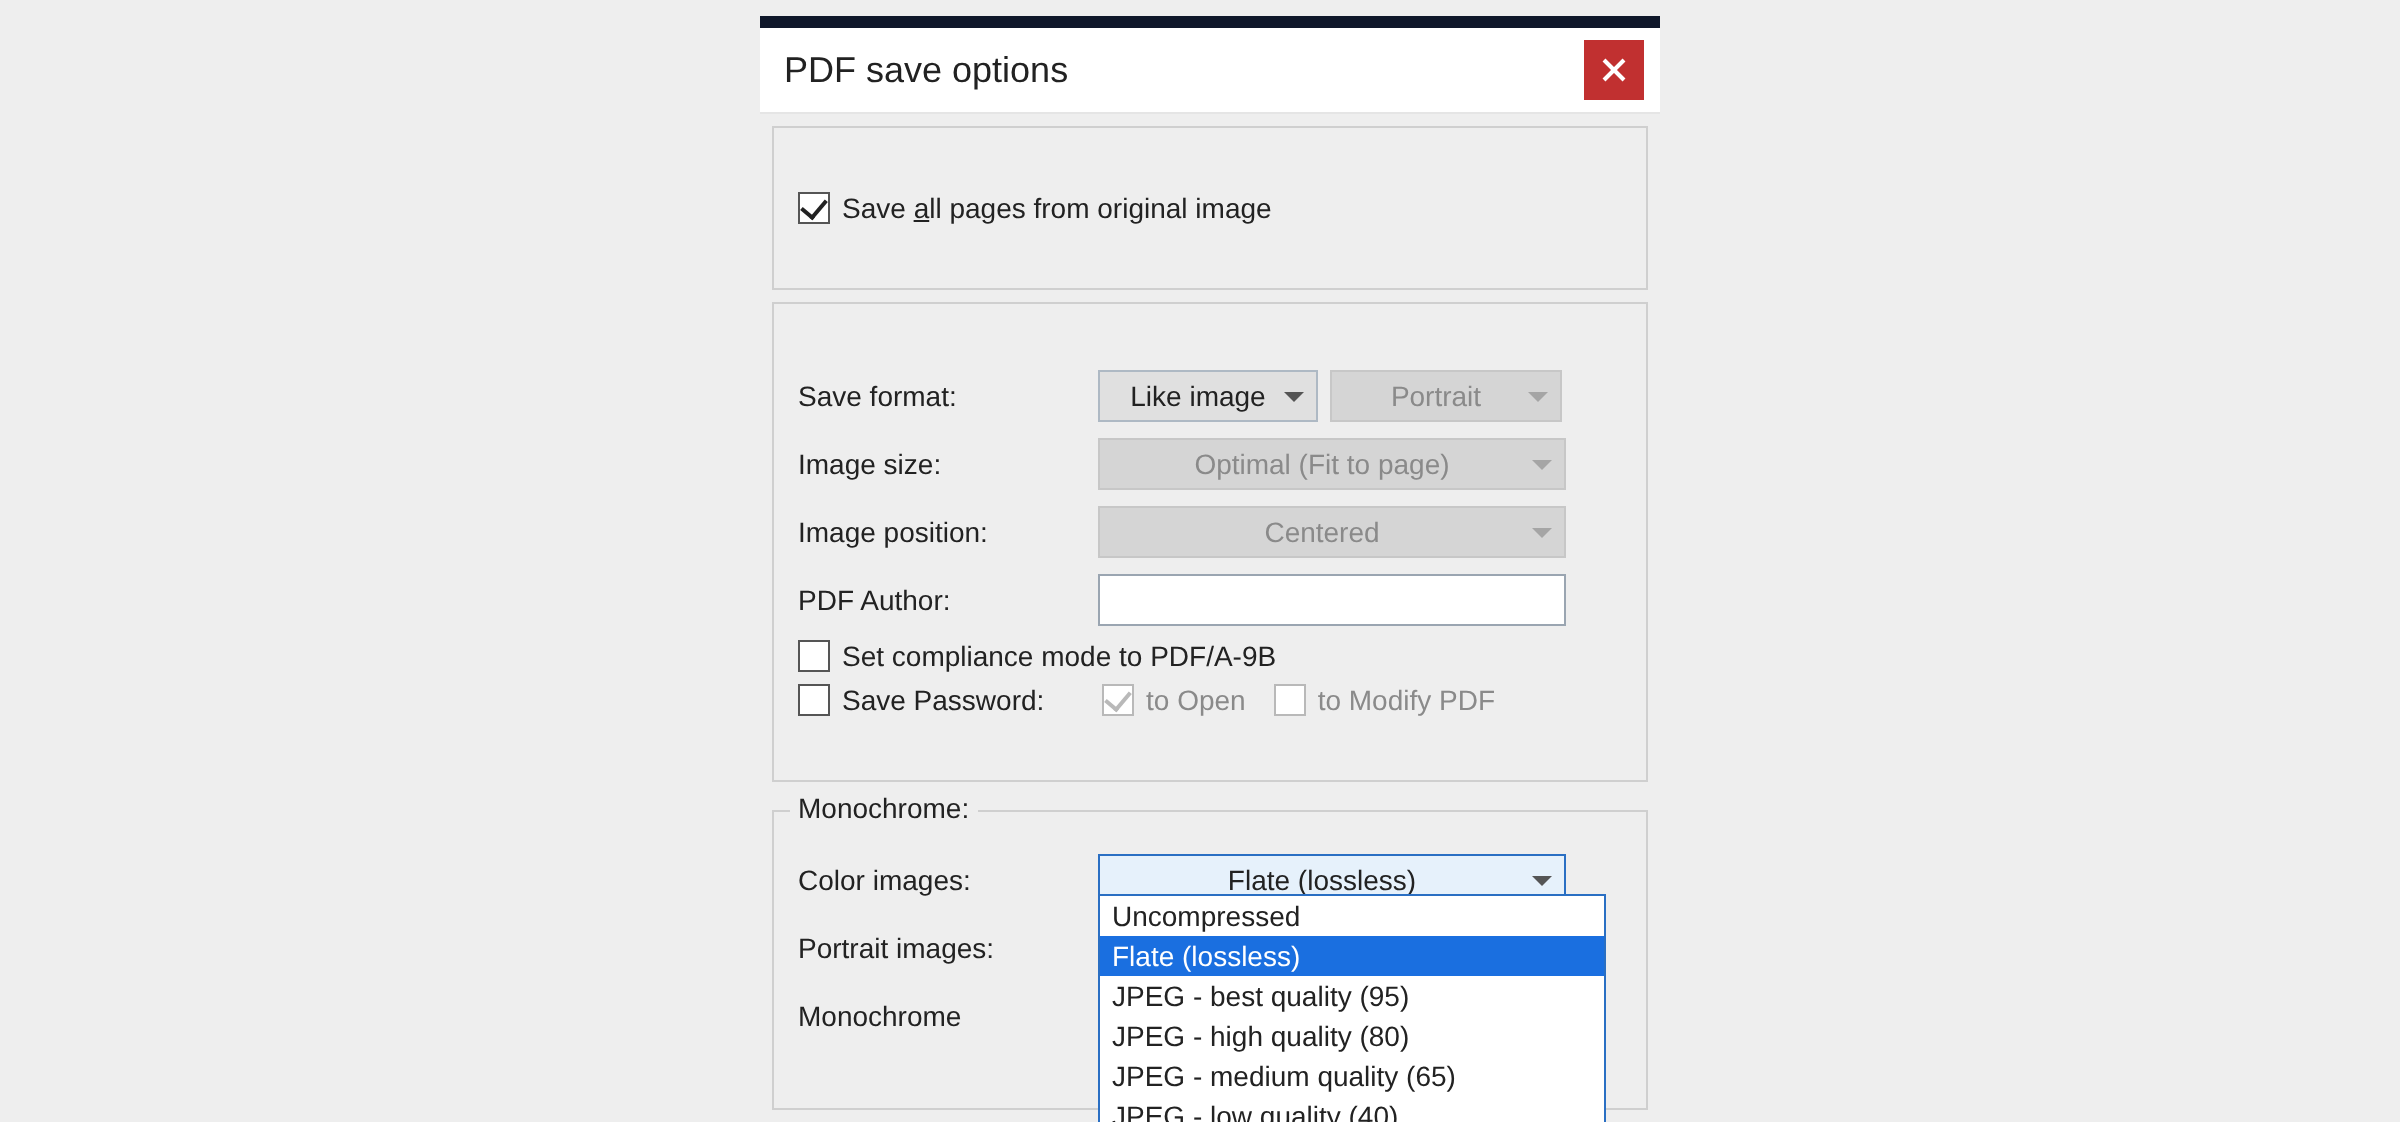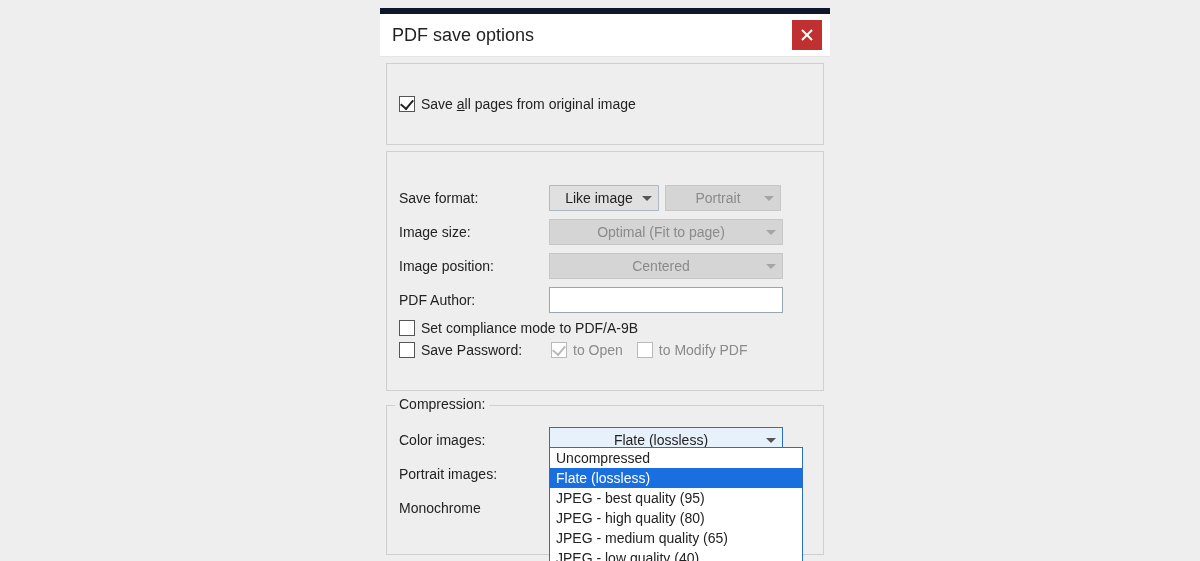--- a/index.html
+++ b/index.html
@@ -258,21 +258,21 @@
         <span class="chk-lbl disabled">to Open</span>
 
         <span style="width:14px;display:inline-block"></span>
 
         <span class="chk disabled"></span>
         <span class="chk-lbl disabled">to Modify PDF</span>
       </div>
     </div>
 
     <div class="group legend" style="position:relative;">
-      <span class="legend-label">Compression:</span>
+      <span class="legend-label">Monochrome:</span>
 
       <div class="row" style="position:relative;">
         <span class="lbl">Color images:</span>
         <div class="selectbox active" style="width:234px" id="color-select">
           <span class="val">Flate (lossless)</span>
           <span class="caret"></span>
         </div>
       </div>
 
       <div class="row">

